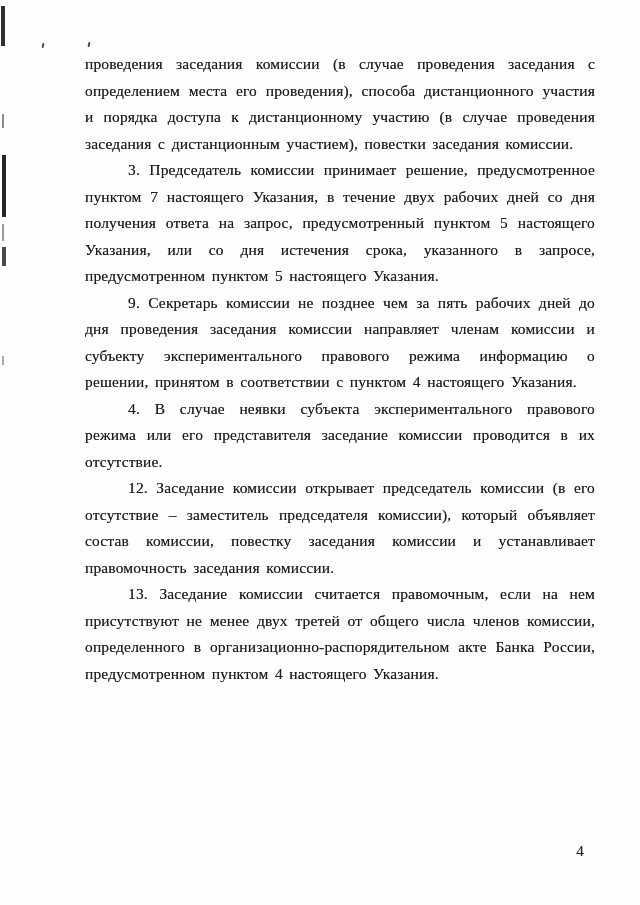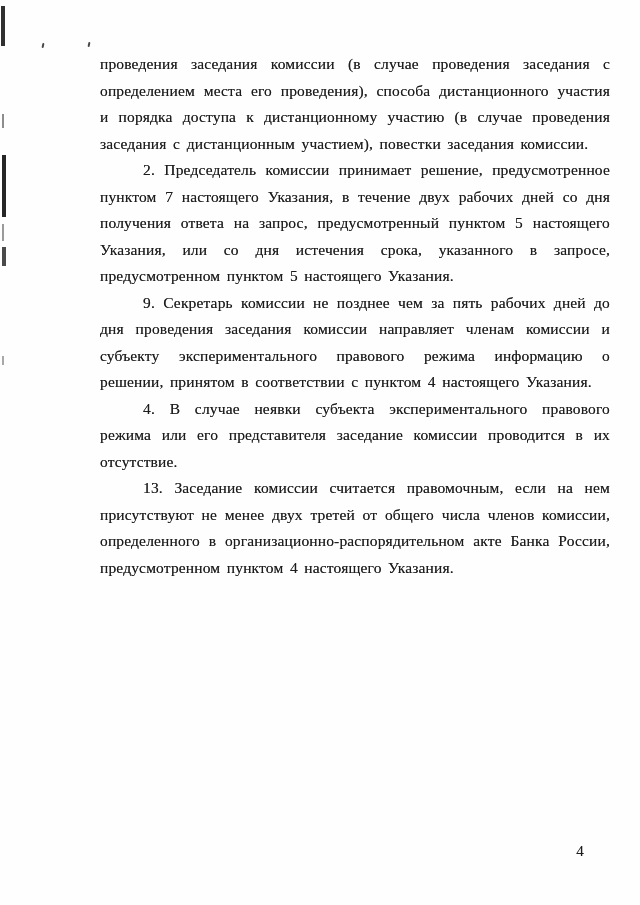--- a/index.html
+++ b/index.html
@@ -15,21 +15,21 @@
     overflow:hidden;
   }
   .page{
     position:absolute; inset:0;
     width:640px; height:905px;
     background:var(--paper);
   }
   
   .text-block{
     position:absolute;
-    left:100px; top:51px;
+    left:85px; top:51px;
     width:510px;
   }
   .para{
     font-size:15.5px;
     line-height:26.5px;
     color:var(--ink);
     text-align:justify;
     text-align-last:left;
     word-spacing:2.5px;
     letter-spacing:0.15px;
@@ -71,21 +71,22 @@
   <div class="mark m2"></div>
   <div class="mark m3"></div>
   <div class="mark m4"></div>
   <div class="mark m5"></div>
   <div class="mark m6"></div>
   <div class="speck s1"></div>
   <div class="speck s2"></div>
 
   <div class="text-block">
     <p class="para">проведения заседания комиссии (в случае проведения заседания с определением места его проведения), способа дистанционного участия и порядка доступа к дистанционному участию (в случае проведения заседания с дистанционным участием), повестки заседания комиссии.</p>
-    <p class="para indent">2. Председатель комиссии принимает решение, предусмотренное пунктом 7 настоящего Указания, в течение двух рабочих дней со дня получения ответа на запрос, предусмотренный пунктом 5 настоящего Указания, или со дня истечения срока, указанного в запросе, предусмотренном пунктом 5 настоящего Указания.</p>
+    <p class="para indent">3. Председатель комиссии принимает решение, предусмотренное пунктом 7 настоящего Указания, в течение двух рабочих дней со дня получения ответа на запрос, предусмотренный пунктом 5 настоящего Указания, или со дня истечения срока, указанного в запросе, предусмотренном пунктом 5 настоящего Указания.</p>
     <p class="para indent">9. Секретарь комиссии не позднее чем за пять рабочих дней до дня проведения заседания комиссии направляет членам комиссии и субъекту экспериментального правового режима информацию о решении, принятом в соответствии с пунктом 4 настоящего Указания.</p>
     <p class="para indent">4. В случае неявки субъекта экспериментального правового режима или его представителя заседание комиссии проводится в их отсутствие.</p>
+    <p class="para indent">12. Заседание комиссии открывает председатель комиссии (в его отсутствие – заместитель председателя комиссии), который объявляет состав комиссии, повестку заседания комиссии и устанавливает правомочность заседания комиссии.</p>
     <p class="para indent">13. Заседание комиссии считается правомочным, если на нем присутствуют не менее двух третей от общего числа членов комиссии, определенного в организационно-распорядительном акте Банка России, предусмотренном пунктом 4 настоящего Указания.</p>
   </div>
 
   <div class="page-number">4</div>
 
 </div>
 
 </body></html>

